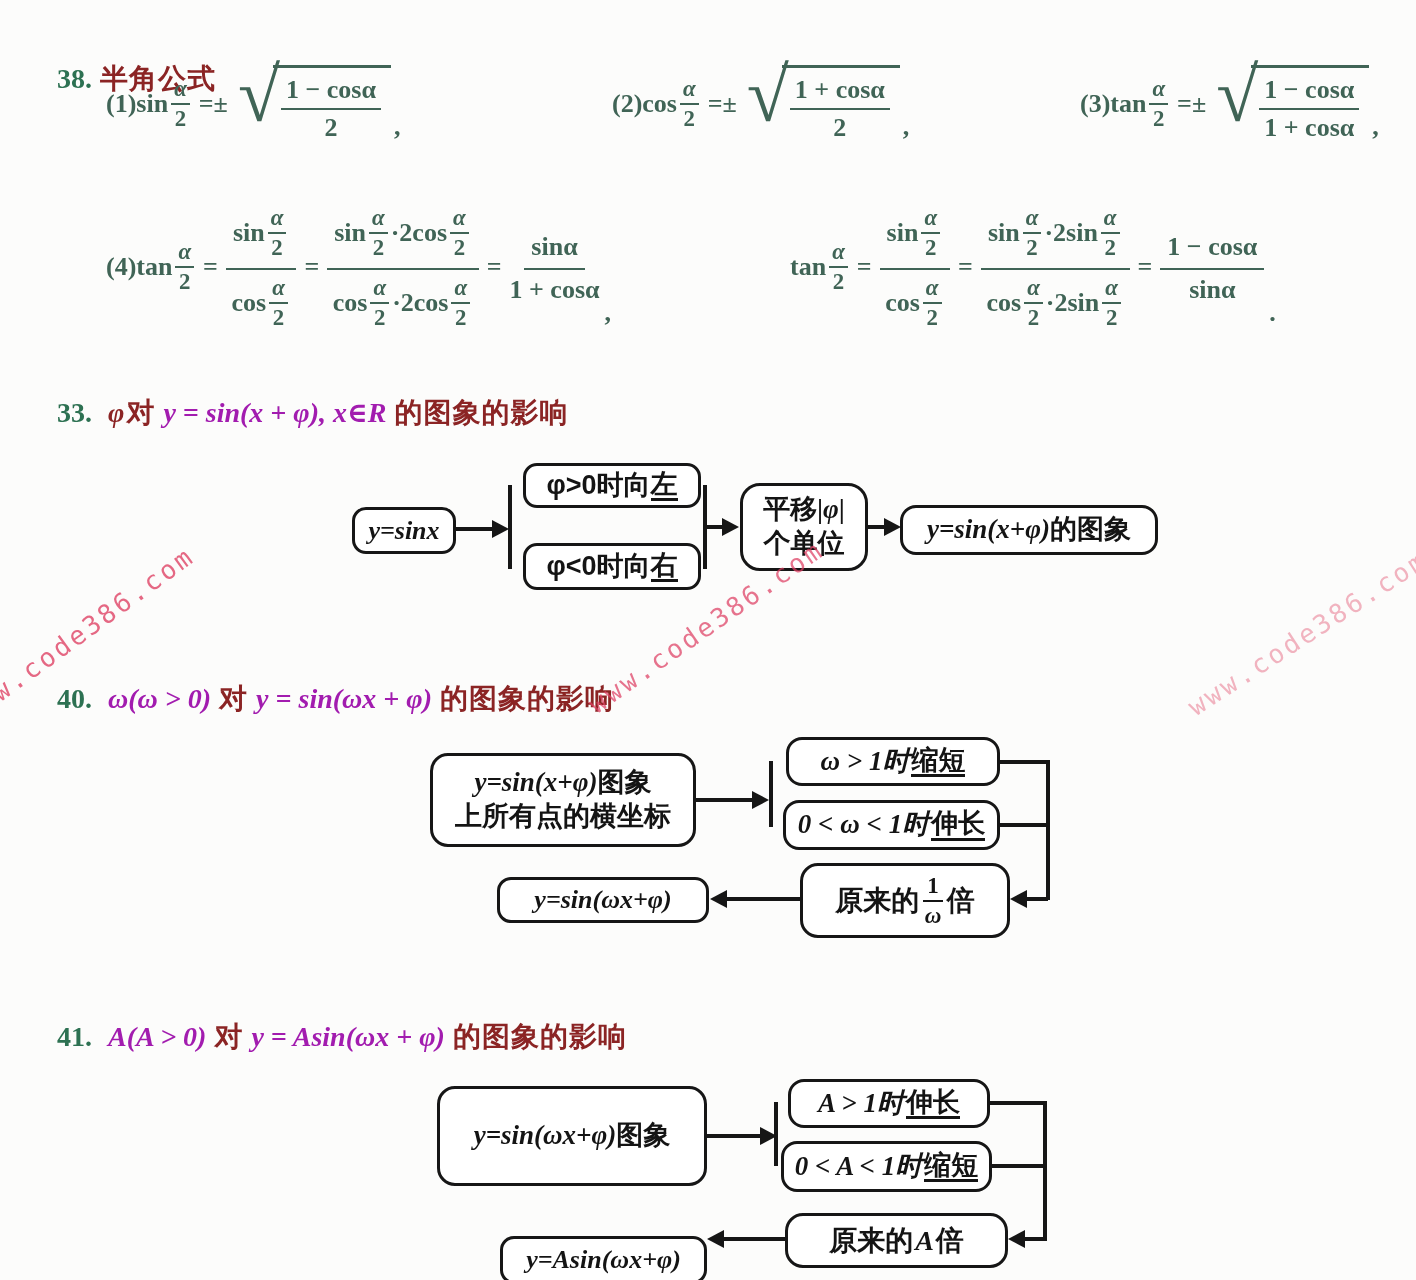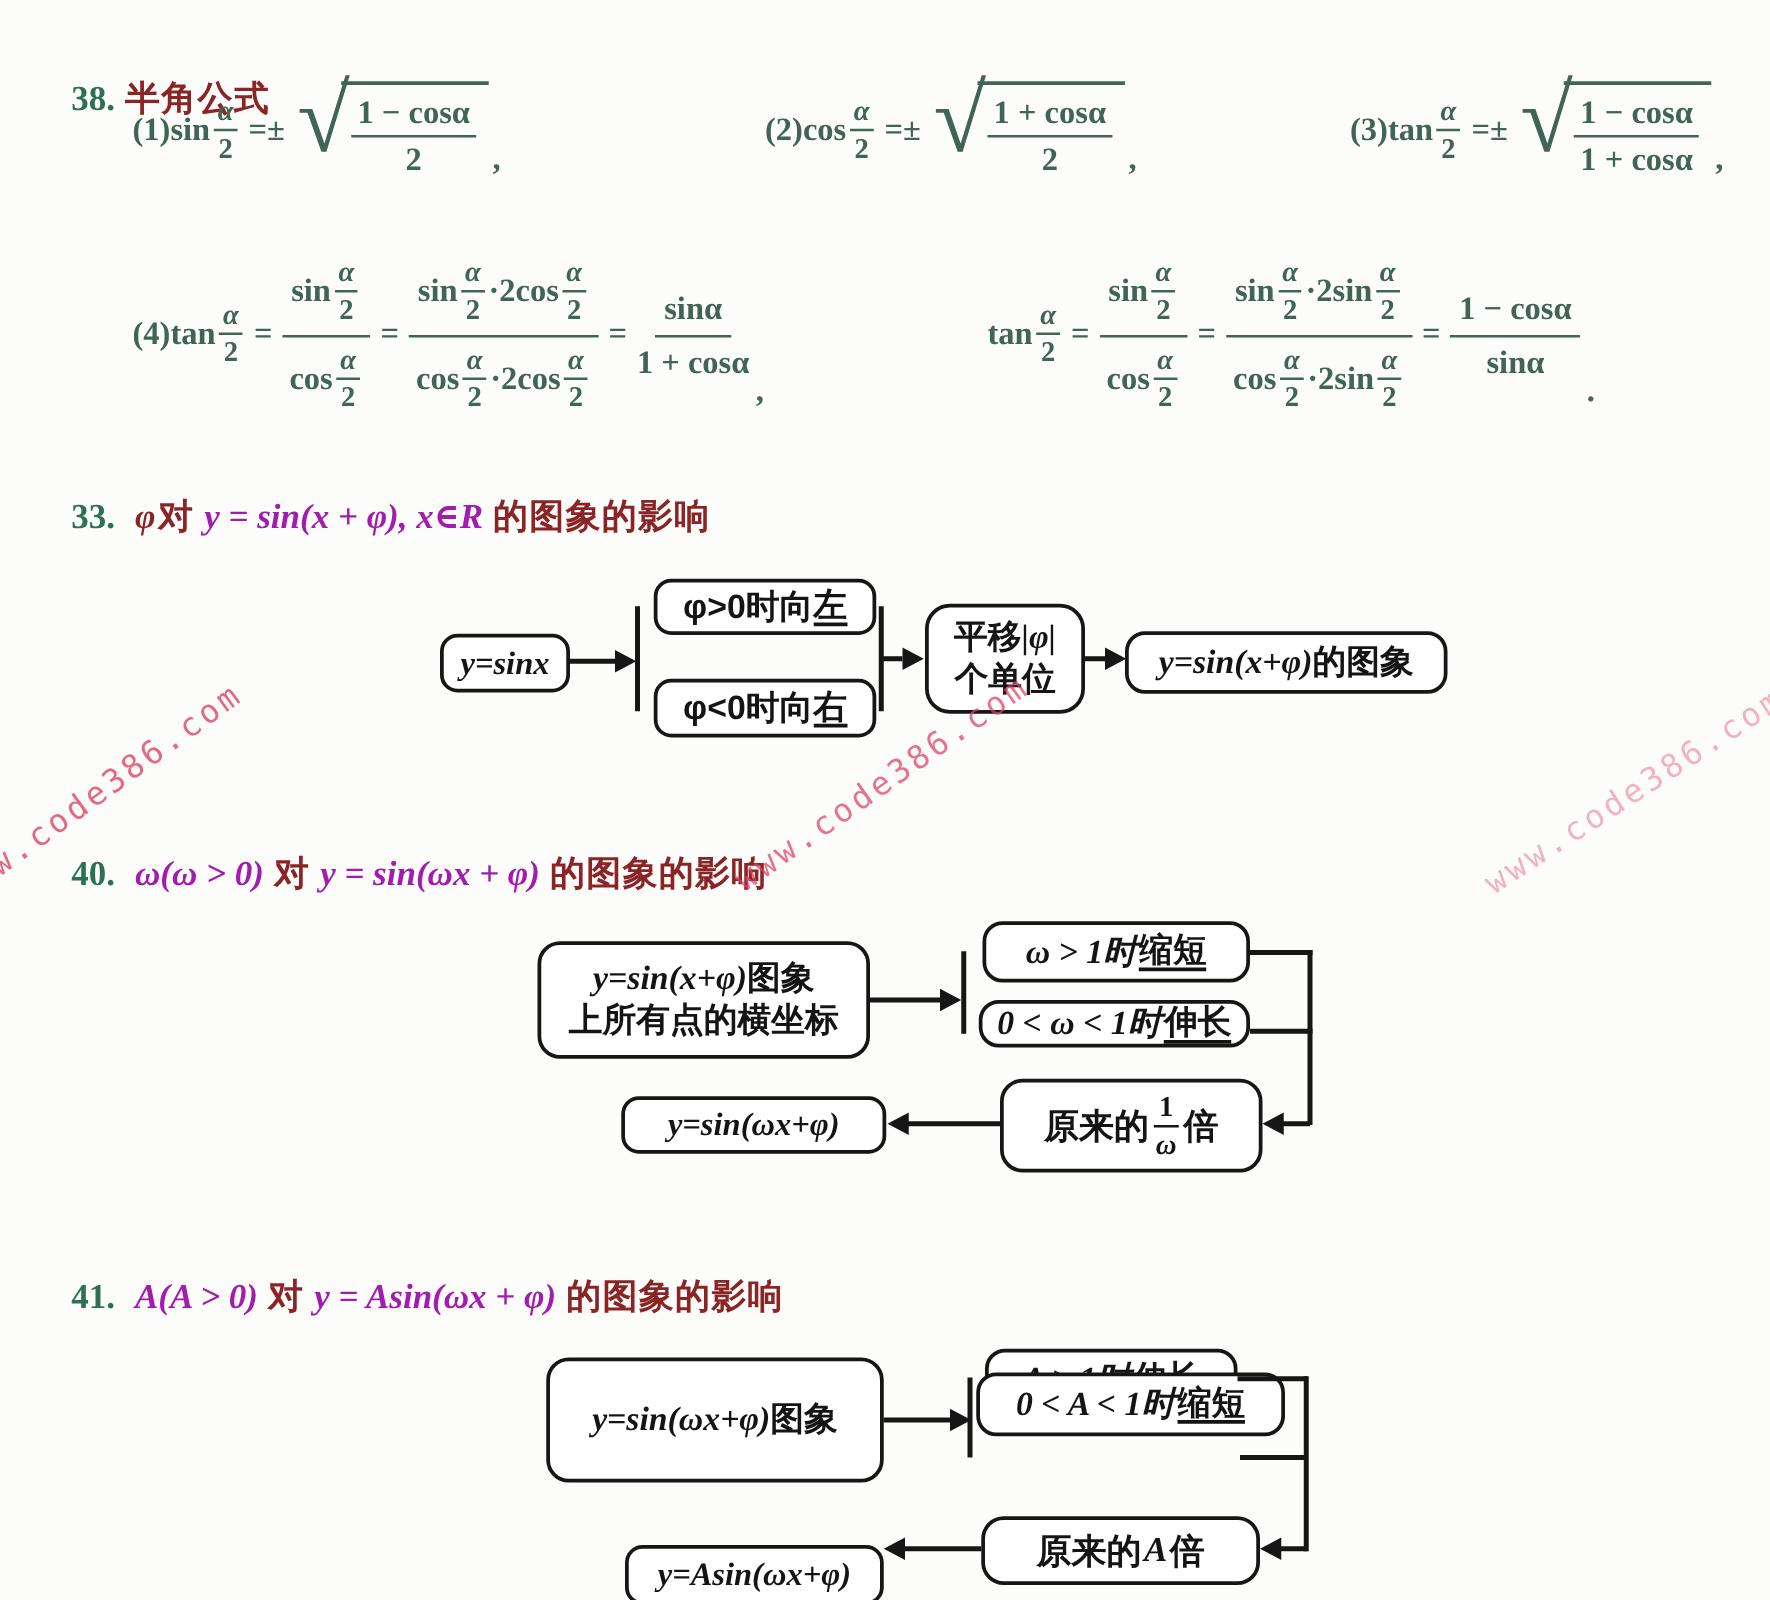--- a/index.html
+++ b/index.html
@@ -319,21 +319,21 @@
 </div>
 <div class="hl" style="left:696px;top:798px;width:56px;"></div>
 <div class="ah-r" style="left:752px;top:791px;"></div>
 <div class="vl" style="left:769px;top:761px;height:66px;"></div>
 <div class="fbox" style="left:786px;top:737px;width:214px;height:49px;font-size:27px;border-radius:16px;">
   <span class="brow">
       <span class="bm" style="font-style:italic;margin-right:2px;">ω &gt; 1时</span>
       <span class="ub">缩短</span>
     </span>
 </div>
-<div class="fbox" style="left:783px;top:800px;width:217px;height:38px;font-size:27px;border-radius:16px;">
+<div class="fbox" style="left:783px;top:800px;width:217px;height:50px;font-size:27px;border-radius:16px;">
   <span class="brow">
       <span class="bm" style="font-style:italic;margin-right:2px;">0 &lt; ω &lt; 1时</span>
       <span class="ub">伸长</span>
     </span>
 </div>
 <div class="hl" style="left:1000px;top:760px;width:50px;"></div>
 <div class="hl" style="left:1000px;top:823px;width:50px;"></div>
 <div class="vl" style="left:1046px;top:760px;height:140px;"></div>
 <div class="hl" style="left:1026px;top:897px;width:22px;"></div>
 <div class="ah-l" style="left:1010px;top:890px;"></div>
@@ -369,21 +369,21 @@
 </div>
 <div class="hl" style="left:707px;top:1134px;width:53px;"></div>
 <div class="ah-r" style="left:760px;top:1127px;"></div>
 <div class="vl" style="left:774px;top:1102px;height:64px;"></div>
 <div class="fbox" style="left:788px;top:1079px;width:202px;height:49px;font-size:27px;border-radius:16px;">
   <span class="brow">
       <span class="bm" style="font-style:italic;margin-right:2px;">A &gt; 1时</span>
       <span class="ub">伸长</span>
     </span>
 </div>
-<div class="fbox" style="left:781px;top:1098px;width:247px;height:51px;font-size:27px;border-radius:16px;">
+<div class="fbox" style="left:781px;top:1141px;width:211px;height:51px;font-size:27px;border-radius:16px;">
   <span class="brow">
       <span class="bm" style="font-style:italic;margin-right:2px;">0 &lt; A &lt; 1时</span>
       <span class="ub">缩短</span>
     </span>
 </div>
 <div class="hl" style="left:990px;top:1101px;width:56px;"></div>
 <div class="hl" style="left:992px;top:1164px;width:54px;"></div>
 <div class="vl" style="left:1043px;top:1101px;height:140px;"></div>
 <div class="hl" style="left:1024px;top:1237px;width:22px;"></div>
 <div class="ah-l" style="left:1008px;top:1230px;"></div>

